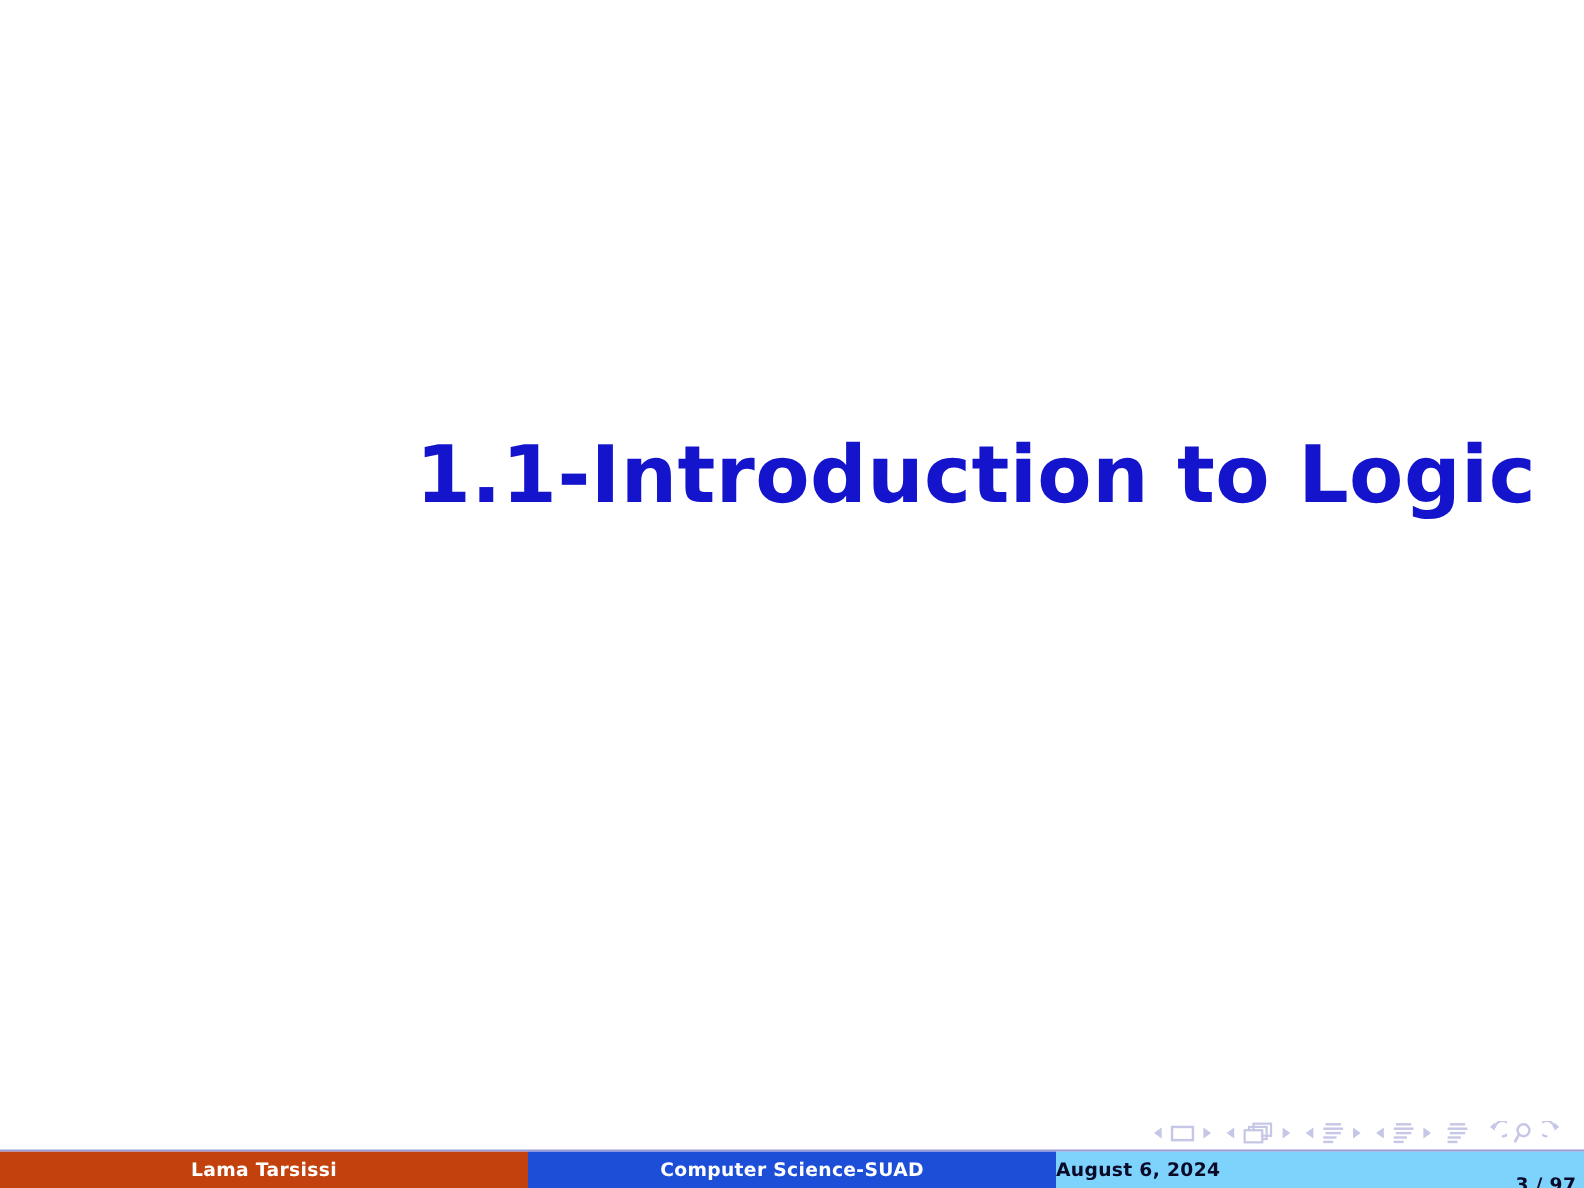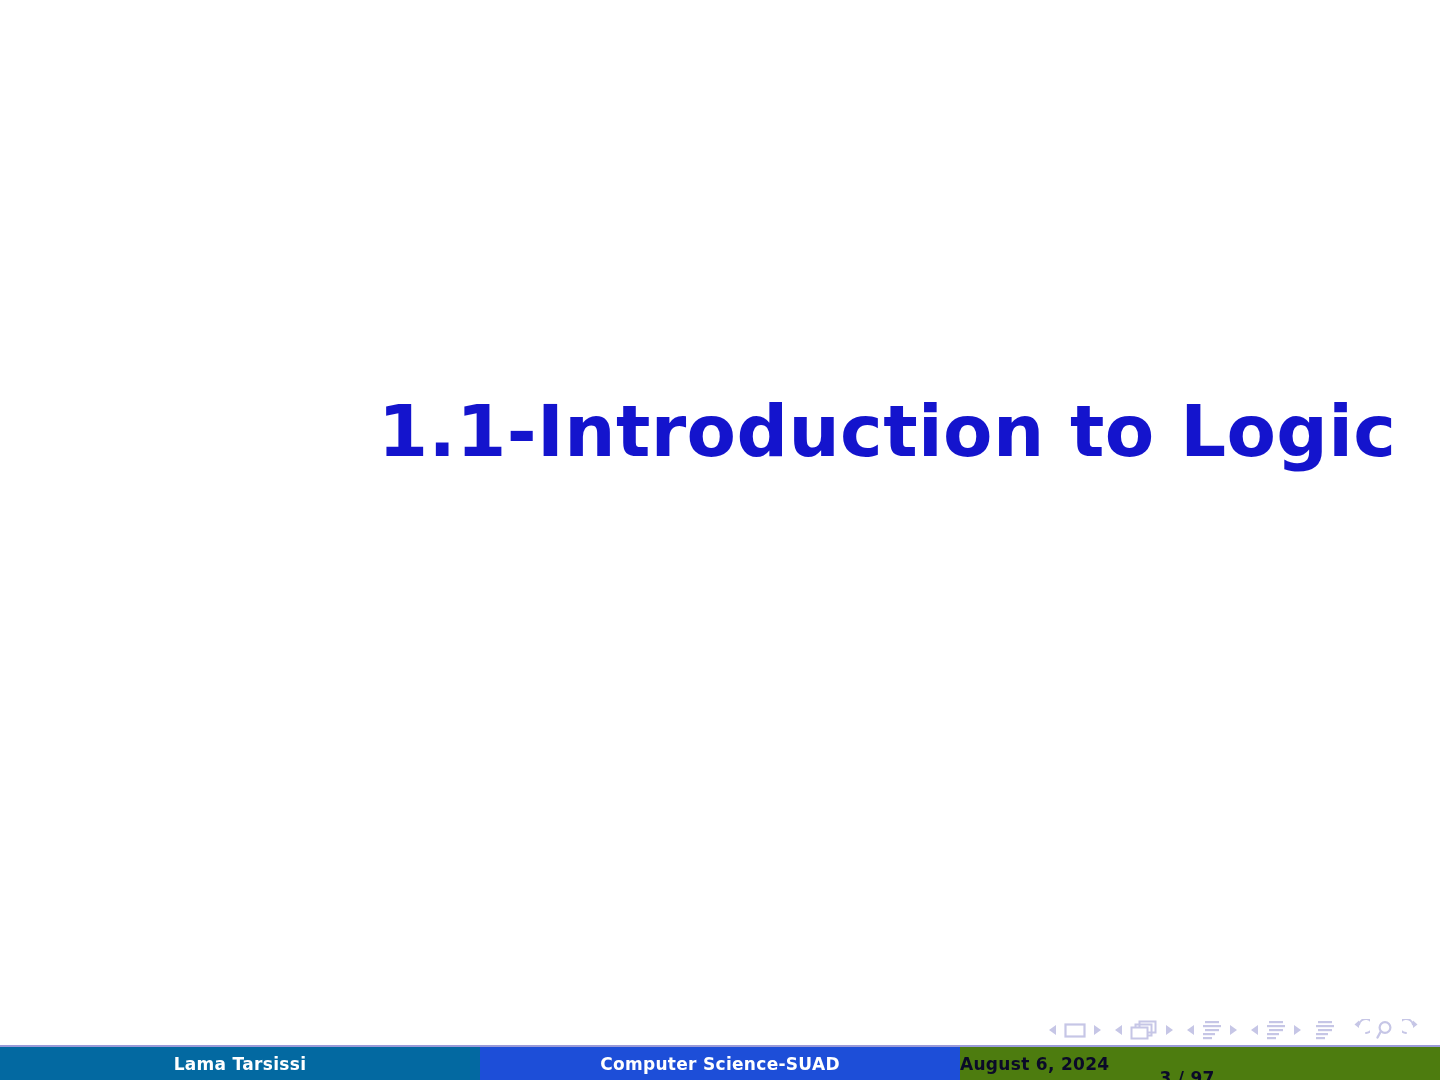--- a/index.html
+++ b/index.html
@@ -103,34 +103,34 @@
     align-items: center;
     justify-content: center;
     font-size: 17px;
     font-weight: bold;
     letter-spacing: 0.3px;
     box-sizing: border-box;
     font-family: "DejaVu Sans", "Liberation Sans", sans-serif;
   }
   .foot-author {
     width: 480px;
-    background: #0369a1;
+    background: #c2410c;
     color: #ffffff;
   }
   .foot-institute {
     width: 480px;
     background: #1d4ed8;
     color: #ffffff;
   }
   .foot-date {
     width: 480px;
-    background: #4d7c0f;
+    background: #7dd3fc;
     color: #0a0a28;
-    justify-content: flex-start;
-    padding-right: 22px;
+    justify-content: space-between;
+    padding-right: 7px;
     gap: 0px;
   }
   .foot-date-text {
     margin-right: 50px;
   }
   .foot-frame-number {
     display: inline-block;
     margin-top: 28px;
   }
 </style>

